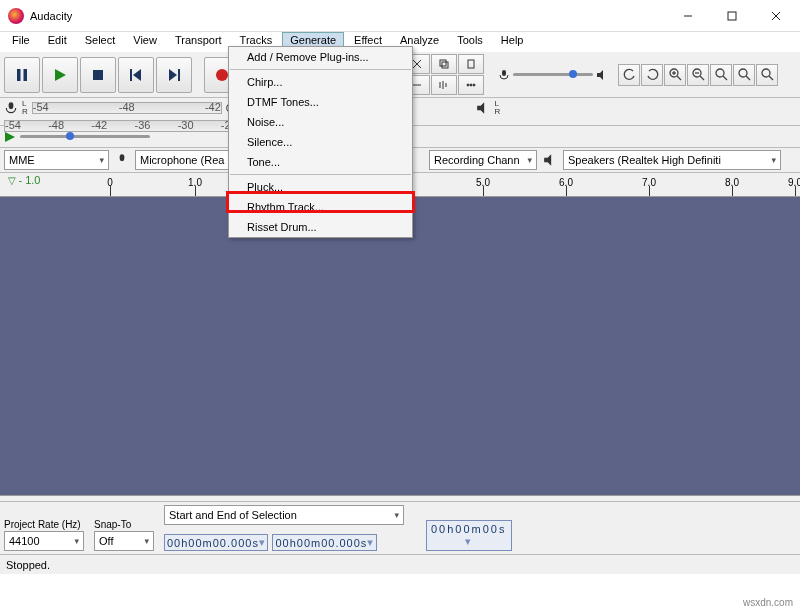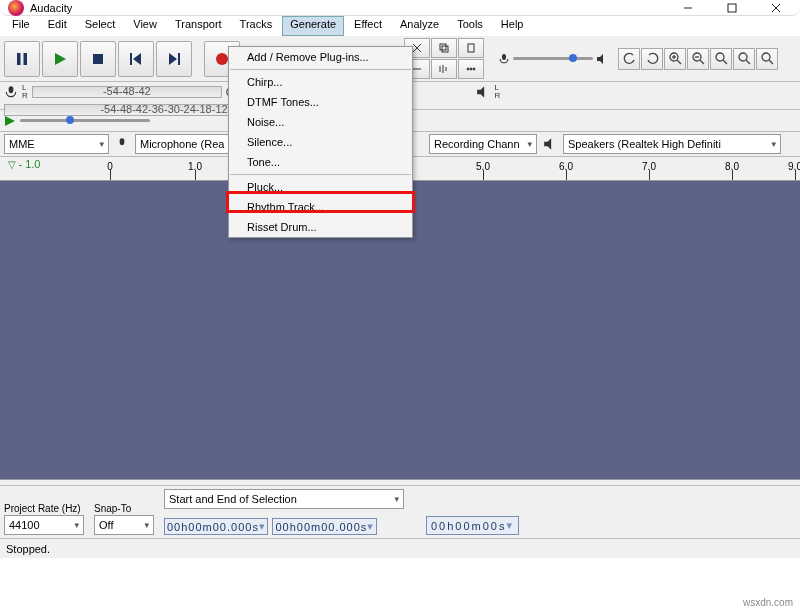--- a/index.html
+++ b/index.html
@@ -1,38 +1,38 @@
 <!DOCTYPE html>
 <html><head>
 <meta charset="utf-8">
 <style>
 * { box-sizing: border-box; margin: 0; padding: 0; font-family: "Segoe UI", Tahoma, sans-serif; font-size: 11px; }
 body { background: #fff; width: 800px; height: 610px; overflow: hidden; position: relative; }
-.titlebar { height: 16px; display: flex; align-items: center; padding: 0 2px; border-bottom: 1px solid #ddd; background: #fff; border-radius: 12px; }
+.titlebar { height: 32px; display: flex; align-items: center; padding: 0 2px; border-bottom: 1px solid #ddd; background: #fff; }
 .titlebar .logo { width: 16px; height: 16px; border-radius: 50%; background: radial-gradient(circle at 40% 40%, #fbb03b, #d4145a 60%, #662d91); margin: 0 6px; }
 .titlebar .title { flex: 0 0 auto; }
 .titlebar .spacer { flex: 1; }
 .winbtn { width: 44px; height: 28px; display: flex; align-items: center; justify-content: center; }
 .winbtn svg { width: 10px; height: 10px; stroke: #222; stroke-width: 1; fill: none; }
 
 .menubar { height: 20px; display: flex; padding: 0 4px; gap: 2px; }
 .menubar .menuitem { padding: 2px 8px; cursor: default; }
 .menubar .menuitem.open { background: #cde; border: 1px solid #7aa; padding: 1px 7px; }
 
 .toolbars { display: flex; flex-wrap: wrap; background: #f0f0f0; border-bottom: 1px solid #bbb; padding: 2px 4px; gap: 4px; align-items: center; }
 .transport-btns { display: flex; gap: 2px; }
 .tbtn { width: 36px; height: 36px; background: linear-gradient(#fafafa,#e4e4e4); border: 1px solid #aaa; display: flex; align-items: center; justify-content: center; border-radius: 2px; }
 .tbtn svg { width: 16px; height: 16px; }
 
 .tool-grid { display: grid; grid-template-columns: repeat(3, 26px); grid-template-rows: repeat(2, 20px); gap: 1px; margin-left: 6px; }
 .tool-grid .tc { background: linear-gradient(#fafafa,#e8e8e8); border: 1px solid #aaa; display:flex; align-items:center; justify-content:center; }
 .tool-grid .tc svg { width:12px; height:12px; stroke:#333; fill:#333; }
 
 .meter { width: 190px; height: 12px; background: linear-gradient(#ddd,#eee); border: 1px solid #aaa; position: relative; }
-.meter .ticks { position:absolute; top:-2px; left:0; right:0; display:flex; justify-content:center; font-size:8px; color:#555; }
+.meter .ticks { position:absolute; top:-2px; left:0; right:0; display:flex; justify-content:space-between; font-size:8px; color:#555;gap:9px; }
 .meter-wrap { display:flex; align-items:center; gap:3px; }
 .meter-lbl { font-size:8px; line-height:8px; color:#333; }
 
 .slider-wrap { width:110px; height:14px; position:relative; display:flex; align-items:center; gap:3px; }
 .slider-wrap .track { flex:1; height:3px; background:#999; border-radius:2px; position:relative; }
 .slider-wrap .thumb { width:8px; height:8px; border-radius:50%; background:#3b6fd6; position:absolute; top:-3px; }
 .slider-wrap svg { width:12px; height:12px; fill:#333; }
 
 .edit-tools { display:flex; gap:1px; }
 .ebtn { width:22px; height:22px; background:linear-gradient(#fafafa,#e8e8e8); border:1px solid #aaa; display:flex; align-items:center; justify-content:center; }
@@ -55,21 +55,21 @@
 .dropdown { position:absolute; top:46px; left:228px; width:185px; background:#f4f4f4; border:1px solid #999; box-shadow:2px 2px 4px rgba(0,0,0,0.25); z-index:10; }
 .dropdown .ditem { padding:4px 18px; cursor:default; }
 .dropdown .sep { height:1px; background:#bbb; margin:2px 1px; }
 .dropdown .highlight-item { position:absolute; left:-3px; top:144px; width:189px; height:22px; border:3px solid #e11; pointer-events:none; }
 
 .bottom-spacer { height:6px; background:#f0f0f0; border-top:1px solid #999; }
 .selection-bar { background:#f0f0f0; padding:3px 4px; display:flex; align-items:flex-end; gap:10px; border-top:1px solid #bbb; }
 .sel-col { display:flex; flex-direction:column; gap:1px; }
 .sel-col .lbl { font-size:10px; }
 .timebox { display:inline-flex; align-items:center; background:#e8edf5; border:1px solid #7a8db8; padding:1px 2px; font-family: "Lucida Console", monospace; font-size:11px; letter-spacing:1px; color:#1a3a6a; }
-.timebox.big { font-size:20px; padding:2px 4px; letter-spacing:2px; }
+.timebox.big { font-size:20px; padding:2px 4px; letter-spacing:2px;flex-direction:column; }
 .timebox .sep-txt { color:#7a8db8; }
 
 .statusbar { height:20px; background:#f0f0f0; border-top:1px solid #bbb; padding:2px 6px; display:flex; align-items:center; justify-content:space-between; }
 .watermark { position:absolute; bottom:2px; right:7px; font-size:10px; color:#888; }
 </style>
 </head>
 <body>
 
 <div class="titlebar">
   <span class="logo"></span>

